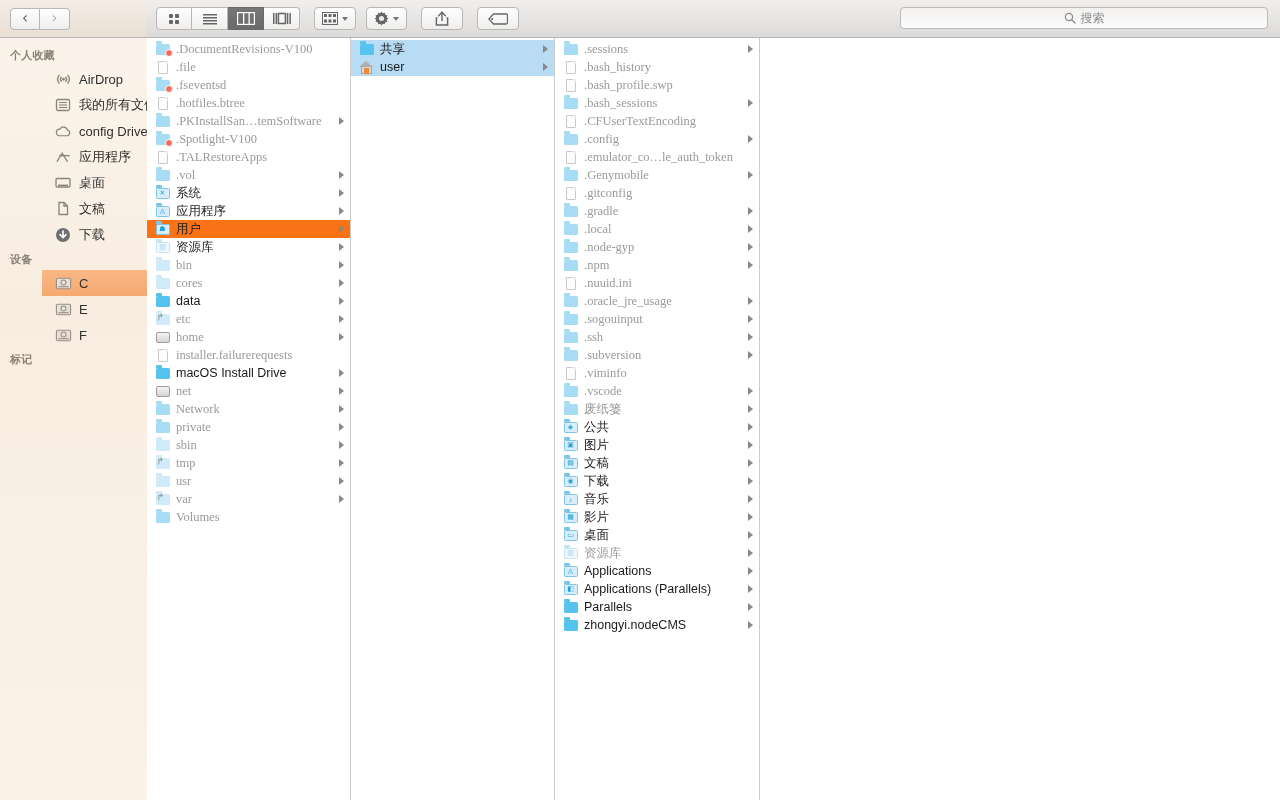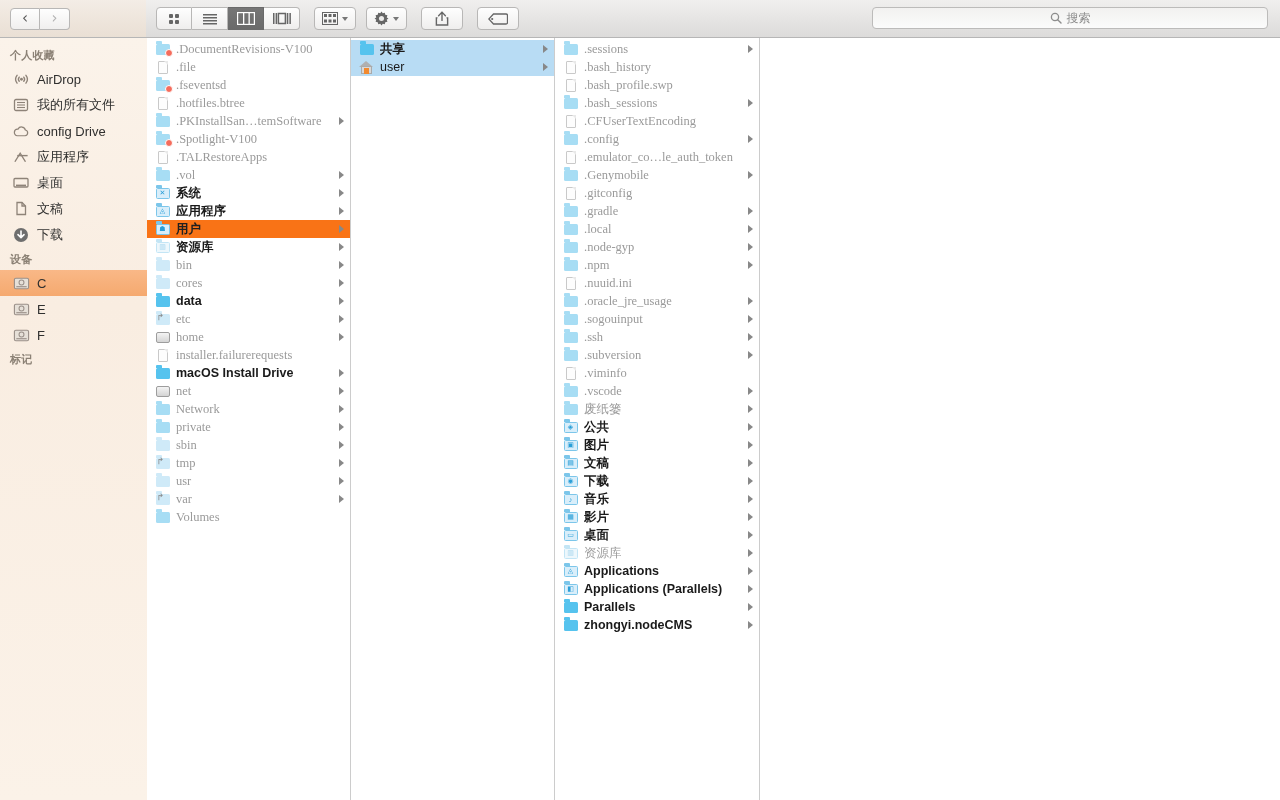--- a/index.html
+++ b/index.html
@@ -48,41 +48,41 @@
 
   .tbbtn {
     height: 23px; padding: 0 7px;
     background: linear-gradient(to bottom, #fefefe, #efeeed);
     border: 1px solid #b8b7b6; border-radius: 4px;
     display: flex; align-items: center; justify-content: center; gap: 4px;
   }
   .caret { width:0;height:0;border-left:3.5px solid transparent;border-right:3.5px solid transparent;border-top:4px solid #777; }
 
   #search-field {
-    position: absolute; right: 12px; top: 7px; width: 396px; height: 22px;
+    position: absolute; right: 12px; top: 7px; width: 368px; height: 22px;
     background: linear-gradient(to bottom,#f2f1f0,#fbfbfb);
     border: 1px solid #bcbbba; border-radius: 4px;
     display: flex; align-items: center; justify-content: center; gap: 5px;
   }
   #search-ph { font-size: 12px; color: #8d8d8d; }
 
   
   #sidebar {
     position: absolute; left: 0; top: 38px; width: 164px; height: 762px;
     background: linear-gradient(to bottom, #fbf3ea 0%, #f9ede1 35%, #fbf2e8 100%);
     border-right: 1px solid #cfcac4;
     padding-top: 6px; overflow: hidden;
   }
   .sb-header {
     font-size: 11px; font-weight: bold; color: #8b8175;
     padding: 4px 0 3px 10px; letter-spacing: .2px;
   }
   .sb-item {
     height: 26px; display: flex; align-items: center; gap: 7px;
-    padding-left: 12px; font-size: 13px; color: #30302f;
+    padding-left: 12px; font-size: 13px; color: #30302f; margin-left: 42px;
   }
   .sb-item.selected { background: linear-gradient(to bottom,#f9b887,#f5a96f); }
   .sb-ico { width: 18px; height: 18px; flex: none; display:flex; align-items:center; justify-content:center; }
 
   
   .column {
     position: absolute; top: 38px; height: 762px;
     border-right: 1px solid #cccccc; background: #ffffff;
     overflow: hidden; padding-top: 2px;
   }
@@ -95,21 +95,21 @@
     height: 18px; display: flex; align-items: center;
     padding: 0 6px 0 8px; font-size: 12.5px; color: #4e4e4e;
     position: relative;
   }
   .row .ico { width: 15px; height: 15px; flex: none; margin-right: 6px; display:flex;align-items:center;justify-content:center; }
   .row .nm { flex: 1; white-space: nowrap; overflow: hidden; }
   .row .arw { width: 0; height: 0; flex:none;
     border-top: 4px solid transparent; border-bottom: 4px solid transparent;
     border-left: 5px solid #888; }
   .row.dim .nm { color: #9a9a9a; font-family: Liberation Serif, serif; }
-  .row.strong .nm { color: #1a1a1a; font-weight: bold; }
+  .row.strong .nm { color: #1a1a1a; font-weight: normal; }
   .row.sel-grey { background: #f97316; }
   .row.sel-grey .nm { color: #202020; }
   .row.sel-blue { background: #b8dcf4; }
   .row.sel-blue .nm { color: #1a1a1a; }
 
   
   .fold { width:14px;height:11px;border-radius:1.5px;position:relative;background:#a7ddf4; }
   .fold::before{content:"";position:absolute;left:0;top:-2.5px;width:6px;height:3px;border-radius:1px 1px 0 0;background:#a7ddf4;}
   .fold.deep{background:#56c3ee;} .fold.deep::before{background:#56c3ee;}
   .fold.pale{background:#cfeaf8;} .fold.pale::before{background:#cfeaf8;}

